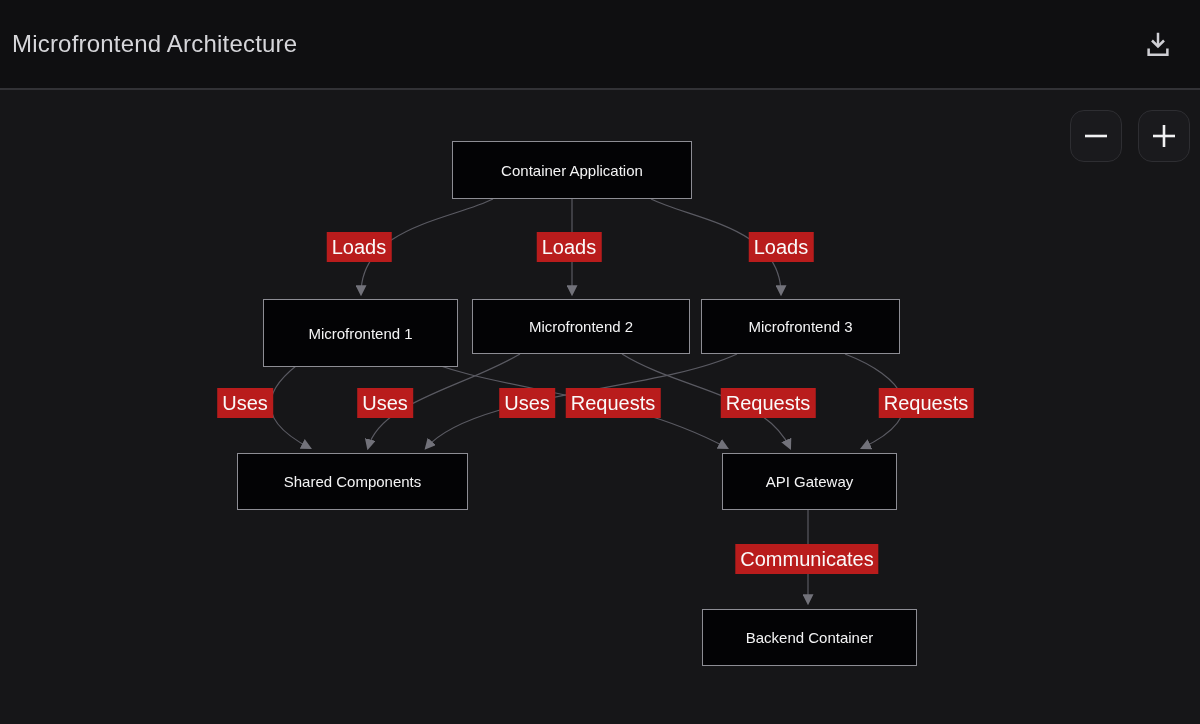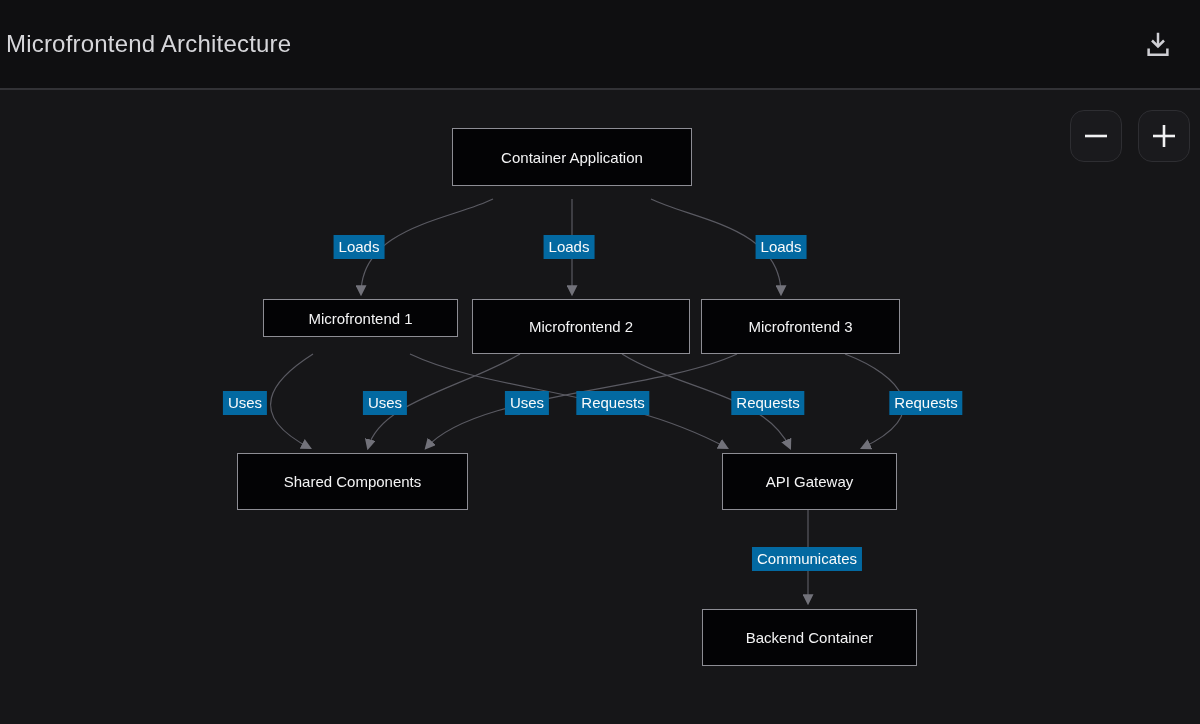--- a/index.html
+++ b/index.html
@@ -7,21 +7,21 @@
   body {
     background:#161618;
     font-family:"Liberation Sans", sans-serif;
     position:relative;
   }
   .header {
     position:absolute; top:0; left:0; width:1200px; height:90px;
     background:#0f0f11;
     border-bottom:2px solid #323236;
     display:flex; align-items:center; justify-content:space-between;
-    padding:0 22px 0 6px;
+    padding:0 22px 0 12px;
   }
   .page-title {
     font-size:24px; font-weight:500; color:#d6d6da; letter-spacing:0.2px;
   }
   .dl-btn {
     width:40px; height:40px; display:flex; align-items:center; justify-content:center;
     background:transparent; border:none; cursor:pointer;
   }
   .canvas {
     position:absolute; top:92px; left:0; width:1200px; height:632px;
@@ -32,22 +32,22 @@
     position:absolute;
     background:#030305;
     border:1px solid #8d8d94;
     color:#f4f4f5;
     font-size:15px;
     display:flex; align-items:center; justify-content:center;
     white-space:nowrap;
   }
   .edge-label {
     position:absolute; transform:translate(-50%,-50%);
-    background:#0369a1; color:#fafafa;
-    font-size:15px; line-height:1.2;
+    background:#b91c1c; color:#fafafa;
+    font-size:20px; line-height:1.2;
     padding:3px 5px; white-space:nowrap;
   }
   .zoom-btn {
     position:absolute; width:52px; height:52px;
     background:#1a1a1d; border:1.5px solid #2e2e32; border-radius:14px;
     display:flex; align-items:center; justify-content:center;
     cursor:pointer;
   }
 </style>
 </head>
@@ -81,22 +81,22 @@
       <path d="M313,262 C272,288 244,322 310,356" marker-end="url(#arrow)"></path>
       <path d="M520,262 C462,296 380,310 368,356" marker-end="url(#arrow)"></path>
       <path d="M737,262 C655,300 475,300 426,356" marker-end="url(#arrow)"></path>
       <path d="M410,262 C490,300 620,298 727,356" marker-end="url(#arrow)"></path>
       <path d="M622,262 C680,298 765,302 790,356" marker-end="url(#arrow)"></path>
       <path d="M845,262 C902,284 934,322 862,356" marker-end="url(#arrow)"></path>
       <path d="M808,418 L808,511" marker-end="url(#arrow)"></path>
     </g>
   </svg>
 
-  <div class="node" style="left:452px; top:36px;  width:240px; height:58px;">Container Application</div>
-  <div class="node" style="left:263px; top:207px; width:195px; height:38px;">Microfrontend 1</div>
+  <div class="node" style="left:452px; top:49px;  width:240px; height:58px;">Container Application</div>
+  <div class="node" style="left:263px; top:207px; width:195px; height:68px;">Microfrontend 1</div>
   <div class="node" style="left:472px; top:207px; width:218px; height:55px;">Microfrontend 2</div>
   <div class="node" style="left:685px; top:207px; width:199px; height:55px;margin-left:16px;">Microfrontend 3</div>
   <div class="node" style="left:237px; top:361px; width:231px; height:57px;">Shared Components</div>
   <div class="node" style="left:722px; top:361px; width:175px; height:57px;">API Gateway</div>
   <div class="node" style="left:702px; top:517px; width:215px; height:57px;">Backend Container</div>
 
   <span class="edge-label" style="left:359px; top:155px;">Loads</span>
   <span class="edge-label" style="left:569px; top:155px;">Loads</span>
   <span class="edge-label" style="left:781px; top:155px;">Loads</span>
   <span class="edge-label" style="left:245px; top:311px;">Uses</span>

